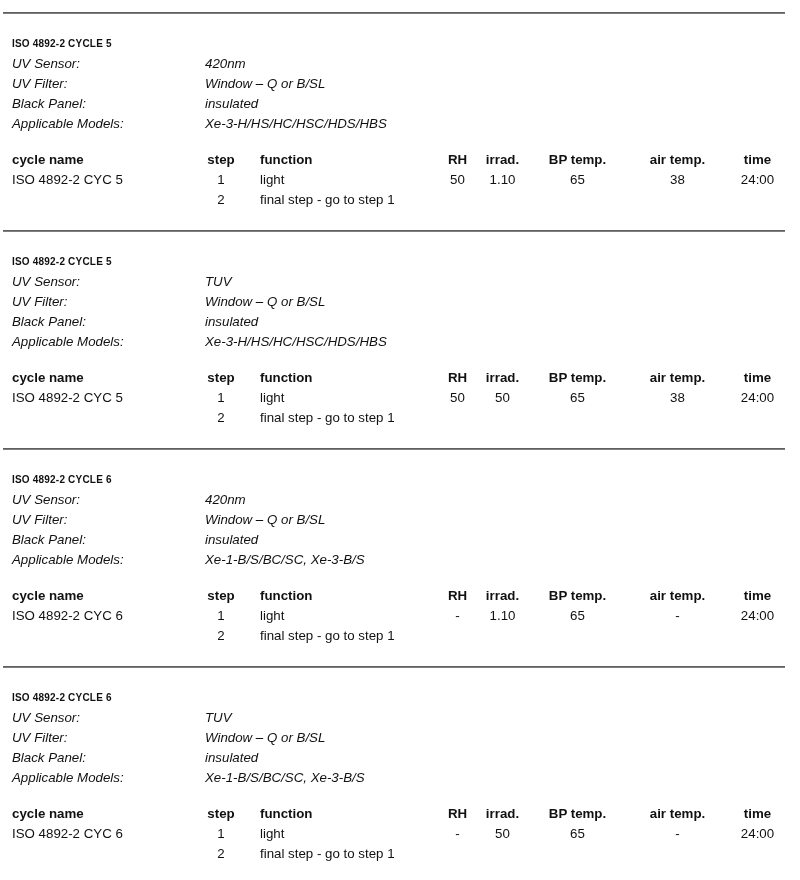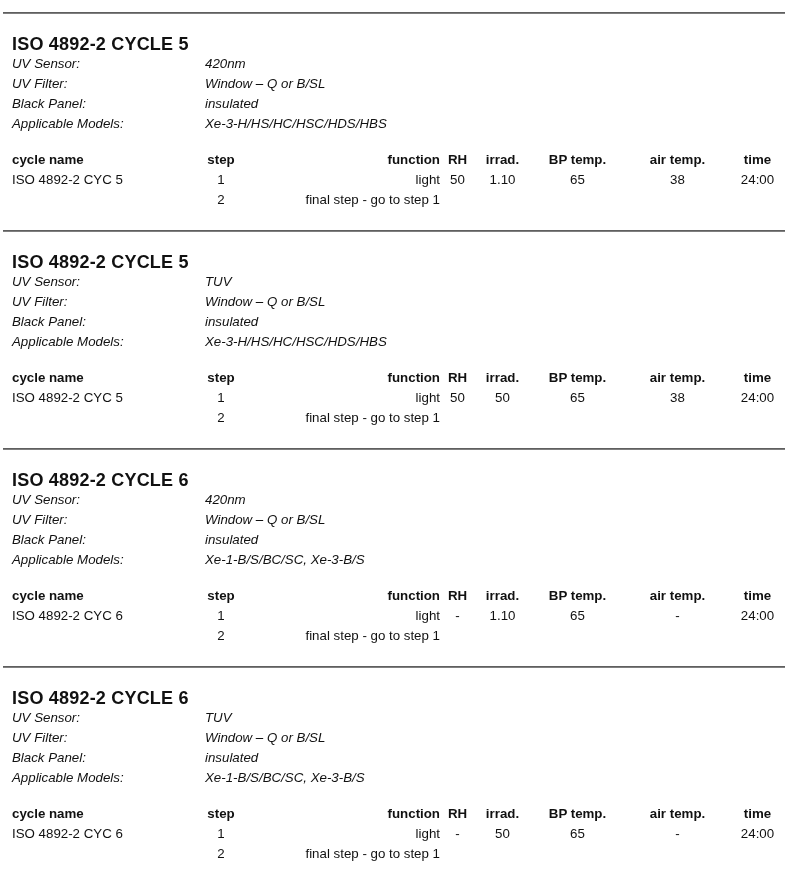--- a/index.html
+++ b/index.html
@@ -13,41 +13,41 @@
   }
   .page { padding-top: 12px; }
   .rule {
     margin-left: 3px;
     width: 782px;
     height: 2px;
     background: linear-gradient(#4f4f4f, #8f8f8f);
   }
   .section-body { padding: 20px 0 20px 12px; }
   .title {
-    font-size: 18px;
+    font-size: 10px;
     font-weight: bold;
     line-height: 20px;
     letter-spacing: 0.2px;
   }
   .meta-row {
     display: grid;
     grid-template-columns: 193px auto;
     line-height: 20px;
     font-style: italic;
   }
   .tbl { margin-top: 16px; }
   .trow {
     display: grid;
     grid-template-columns: 185px 48px 195px 35px 55px 95px 105px 55px;
     line-height: 20px;
   }
   .thead .c { font-weight: bold; }
   .c { white-space: nowrap; }
   .c-step, .c-rh, .c-irr, .c-bp, .c-air, .c-time { text-align: center; }
-  .c-func { padding-left: 15px; text-align: right; }
+  .c-func { padding-left: 15px; }
 </style>
 </head>
 <body>
 
 <div class="page">
 
   <section>
     <div class="rule"></div>
     <div class="section-body">
       <div class="title">ISO 4892-2 CYCLE 5</div>

